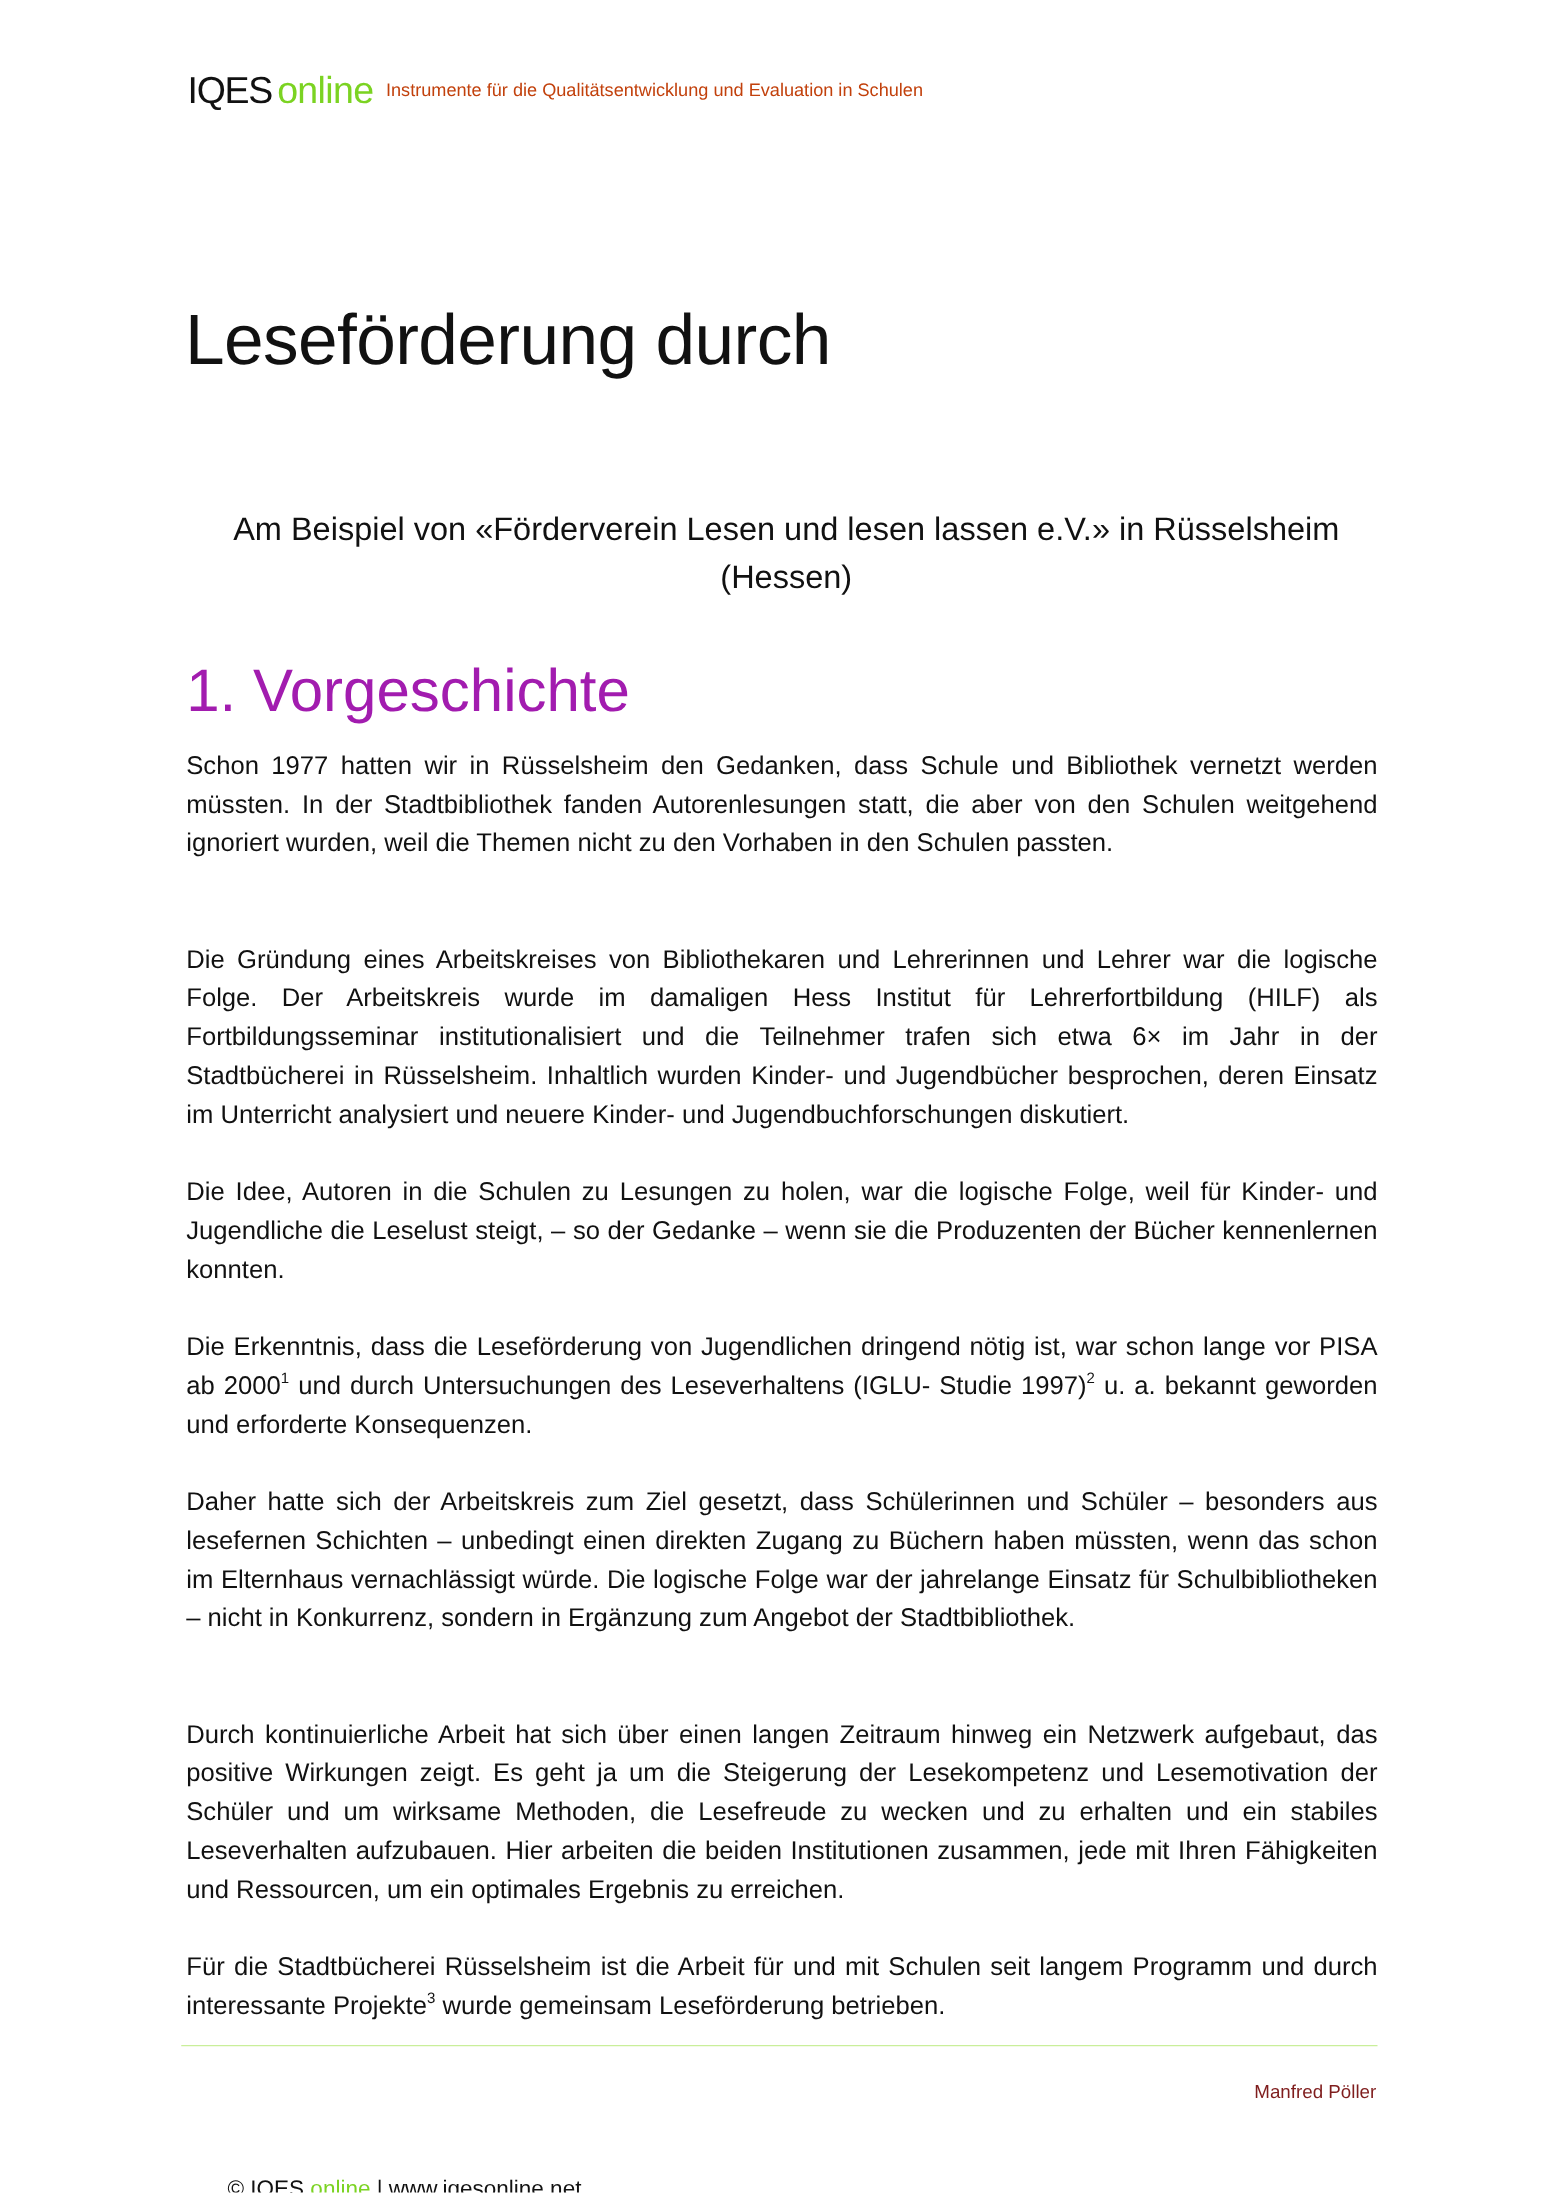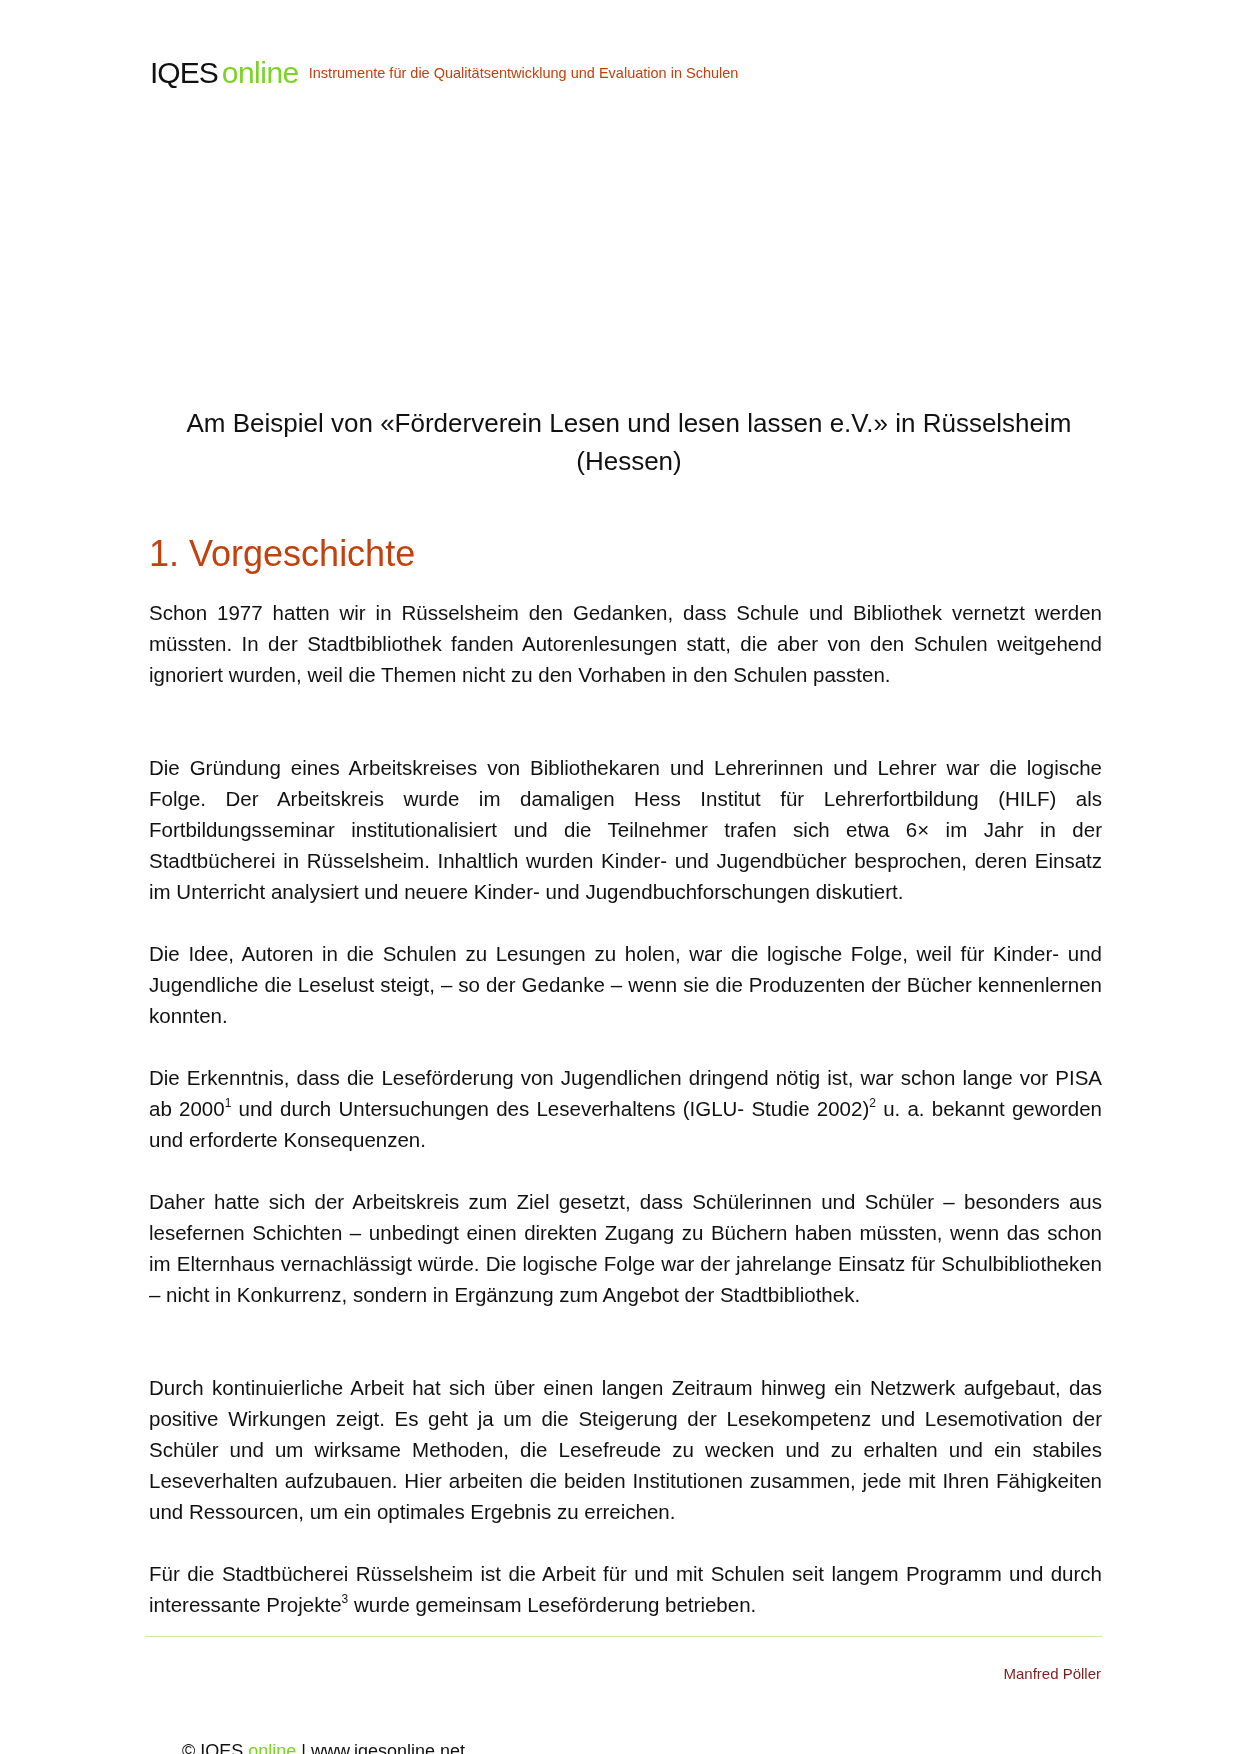--- a/index.html
+++ b/index.html
@@ -10,55 +10,55 @@
   .header { position: absolute; left: 150px; top: 56px; display: flex; align-items: center; }
   .logo-iqes { font-size: 30px; letter-spacing: -1px; color: #111; }
   .logo-online { font-size: 30px; letter-spacing: -0.5px; color: #7bd322; margin-left: 4px; }
   .tagline { font-size: 14.5px; margin-left: 10px; color: #c2410c; }
 
   .title { position: absolute; left: 148px; top: 238px; margin: 0; font-weight: normal;
     font-size: 57px; line-height: 69px; letter-spacing: -0.5px; color: #111; }
   .subtitle { position: absolute; left: 149px; top: 404px; margin: 0; font-weight: normal;
     font-size: 26px; line-height: 38px; width: 960px; color: #111; text-align: center; }
   .section-heading { position: absolute; left: 149px; top: 532px; margin: 0; font-weight: normal;
-    font-size: 36px; line-height: 44px; color: #c2410c; }
+    font-size: 48px; line-height: 44px; color: #a21caf; }
 
   .body-text { position: absolute; left: 149px; width: 953px; font-size: 20.5px; line-height: 31px;
     text-align: justify; margin: 0; color: #111; hyphens: manual; }
   .body-text sup { font-size: 12px; line-height: 0; vertical-align: 9px; }
 
   .footer-line { position: absolute; left: 145px; top: 1636px; width: 957px; height: 1px; background: #c9ef9a; }
   .footer-left { position: absolute; left: 146px; top: 1741px; font-size: 18px; color: #111; margin-left: 36px; }
   .footer-left .green { color: #7bd322; }
   .footer-right { position: absolute; right: 139px; top: 1665px; font-size: 15px; color: #7f1d1d; }
 </style>
 </head>
 <body>
 
 <div class="header">
   <span class="logo-iqes">IQES</span>
   <span class="logo-online">online</span>
   <span class="tagline">Instrumente für die Qualitätsentwicklung und Evaluation in Schulen</span>
 </div>
 
 <h1 class="title">
-  <br>
+  <span>Leseförderung durch</span><br>
 </h1>
 
 <h2 class="subtitle">Am Beispiel von «Förderverein Lesen und lesen lassen e.V.» in Rüssels­heim (Hessen)</h2>
 
 <h3 class="section-heading">1. Vorgeschichte</h3>
 
 <p class="body-text" style="top:597px">Schon 1977 hatten wir in Rüsselsheim den Gedanken, dass Schule und Bibliothek vernetzt werden müssten. In der Stadtbibliothek fanden Autorenlesungen statt, die aber von den Schu­len weitgehend ignoriert wurden, weil die Themen nicht zu den Vorhaben in den Schulen pass­ten.</p>
 
 <p class="body-text" style="top:752px">Die Gründung eines Arbeitskreises von Bibliothekaren und Lehrerinnen und Lehrer war die logi­sche Folge. Der Arbeitskreis wurde im damaligen Hess Institut für Lehrerfortbildung (HILF) als Fortbildungsseminar institutionalisiert und die Teilnehmer trafen sich etwa 6× im Jahr in der Stadtbücherei in Rüsselsheim. Inhaltlich wurden Kinder- und Jugendbücher besprochen, deren Einsatz im Unterricht analysiert und neuere Kinder- und Jugendbuchforschungen diskutiert.</p>
 
 <p class="body-text" style="top:938px">Die Idee, Autoren in die Schulen zu Lesungen zu holen, war die logische Folge, weil für Kinder- und Jugendliche die Leselust steigt, – so der Gedanke – wenn sie die Produzenten der Bücher kennenlernen konnten.</p>
 
-<p class="body-text" style="top:1062px"><span>Die Erkenntnis, dass die Leseförderung von Jugendlichen dringend nötig ist, war schon lange vor PISA ab 2000</span><sup>1</sup><span> und durch Untersuchungen des Leseverhaltens (IGLU- Studie 2002)</span><sup>2</sup><span> u. a. bekannt geworden und erforderte Konsequenzen.</span></p>
+<p class="body-text" style="top:1062px"><span>Die Erkenntnis, dass die Leseförderung von Jugendlichen dringend nötig ist, war schon lange vor PISA ab 2000</span><sup>1</sup><span> und durch Untersuchungen des Leseverhaltens (IGLU- Studie 1997)</span><sup>2</sup><span> u. a. bekannt geworden und erforderte Konsequenzen.</span></p>
 
 <p class="body-text" style="top:1186px">Daher hatte sich der Arbeitskreis zum Ziel gesetzt, dass Schülerinnen und Schüler – besonders aus lesefernen Schichten – unbedingt einen direkten Zugang zu Büchern haben müssten, wenn das schon im Elternhaus vernachlässigt würde. Die logische Folge war der jahrelange Einsatz für Schulbibliotheken – nicht in Konkurrenz, sondern in Ergänzung zum Angebot der Stadtbib­liothek.</p>
 
 <p class="body-text" style="top:1372px">Durch kontinuierliche Arbeit hat sich über einen langen Zeitraum hinweg ein Netzwerk aufge­baut, das positive Wirkungen zeigt. Es geht ja um die Steigerung der Lesekompetenz und Le­semotivation der Schüler und um wirksame Methoden, die Lesefreude zu wecken und zu erhal­ten und ein stabiles Leseverhalten aufzubauen. Hier arbeiten die beiden Institutionen zusam­men, jede mit Ihren Fähigkeiten und Ressourcen, um ein optimales Ergebnis zu erreichen.</p>
 
 <p class="body-text" style="top:1558px"><span>Für die Stadtbücherei Rüsselsheim ist die Arbeit für und mit Schulen seit langem Programm und durch interessante Projekte</span><sup>3</sup><span> wurde gemeinsam Leseförderung betrieben.</span></p>
 
 <div class="footer-line"></div>
 
 <div class="footer-left">

